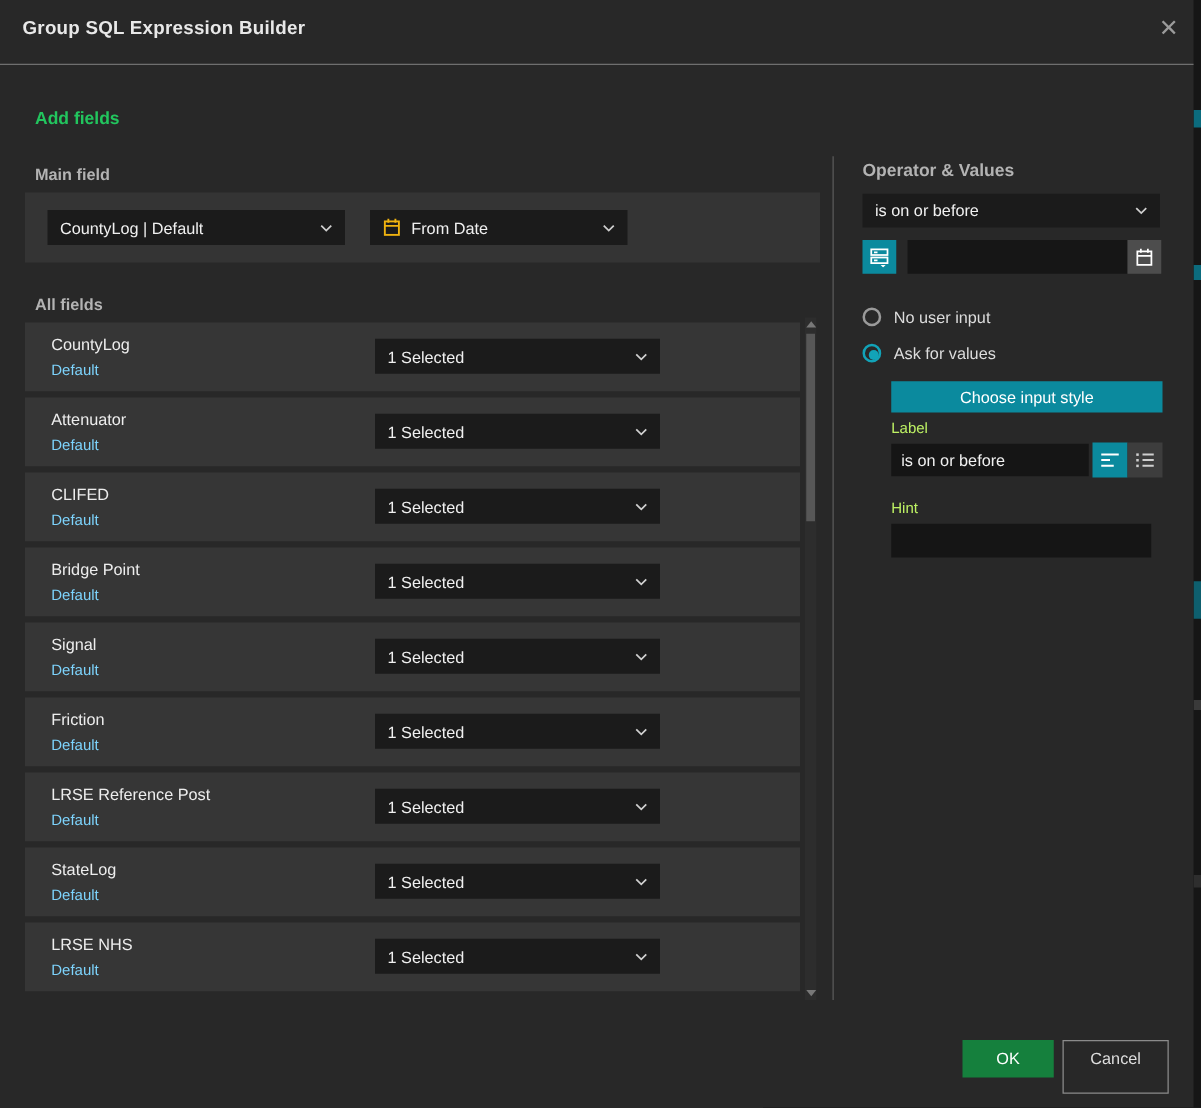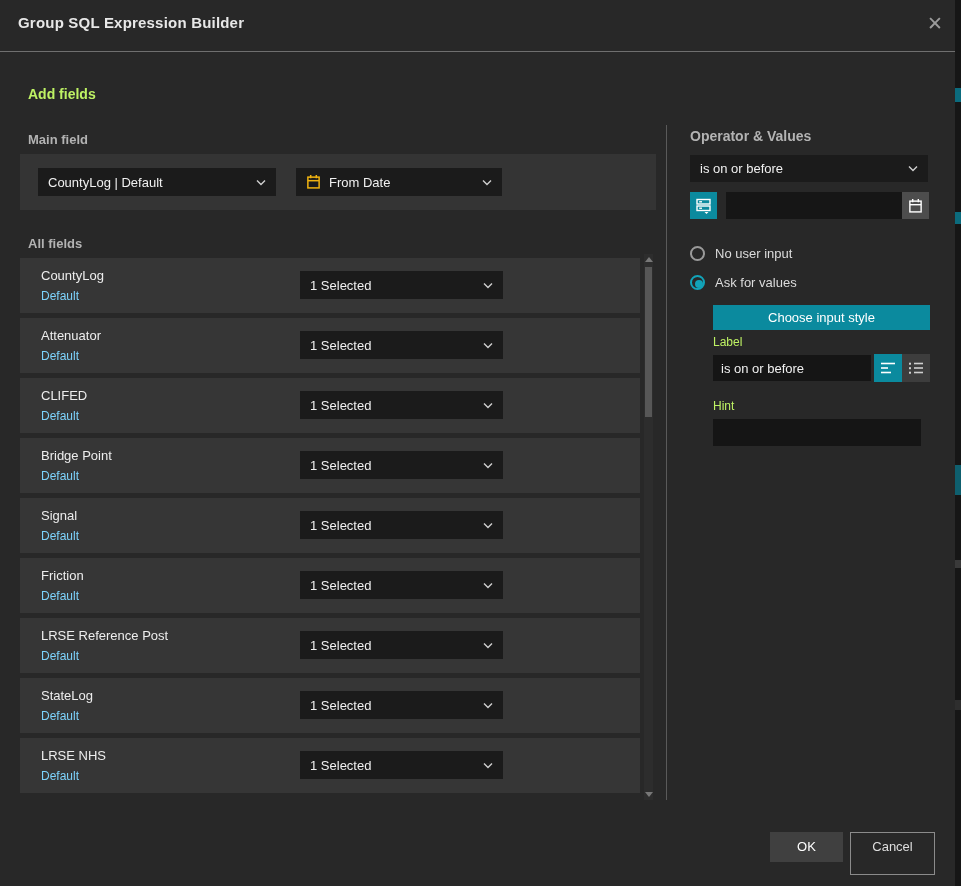--- a/index.html
+++ b/index.html
@@ -15,21 +15,21 @@
     background:#282828;
   }
   
   .underlay { position:absolute; left:955px; top:0; width:6px; height:886px; background:#161616; }
   .underlay .frag { position:absolute; left:0; width:6px; }
 
   .titlebar-text { position:absolute; left:18px; top:14px; font-size:15px; font-weight:600; color:#e8e8e8; letter-spacing:.2px; }
   .close-btn { position:absolute; left:922px; top:11px; width:26px; height:26px; color:#9b9b9b; font-size:19px; line-height:26px; text-align:center; cursor:pointer; }
   .title-divider { position:absolute; left:0; top:51px; width:955px; height:1px; background:#6f6f6f; }
 
-  .h-add { position:absolute; left:28px; top:86px; font-size:14px; font-weight:700; color:#bef264; }
+  .h-add { position:absolute; left:28px; top:86px; font-size:14px; font-weight:700; color:#22c55e; }
   .h-sub { font-size:13px; font-weight:700; color:#b3b3b3; }
   .h-main { position:absolute; left:28px; top:132px; }
   .h-all  { position:absolute; left:28px; top:236px; }
 
   .mainfield-box { position:absolute; left:20px; top:154px; width:636px; height:56px; background:#343434; }
 
   .select {
     background:#1b1b1b; color:#f0f0f0; font-size:13px;
     display:flex; align-items:center; padding:0 10px; cursor:pointer;
     position:absolute; height:28px;
@@ -37,21 +37,21 @@
   .select .sel-label { flex:1; overflow:hidden; white-space:nowrap; }
   .select .chev { flex:none; margin-left:6px; display:flex; }
   .sel-layer { left:18px; top:14px; width:238px; }
   .sel-field { left:276px; top:14px; width:206px; }
   .sel-field .cal { margin-right:8px; display:flex; }
 
   .list { position:absolute; left:20px; top:258px; width:620px; }
   .field-row { position:relative; height:55px; background:#363636; margin-bottom:5px; }
   .field-row .fname { position:absolute; left:21px; top:10px; font-size:13px; color:#ededed; }
   .field-row .fsub  { position:absolute; left:21px; top:31px; font-size:12px; color:#7dd3fc; }
-  .field-row .select { left:280px; top:13px; width:203px; }
+  .field-row .select { left:280px; top:13px; width:228px; }
 
   
   .scrollbar { position:absolute; left:644px; top:254px; width:9px; height:546px; background:#2d2d2d; }
   .sb-up, .sb-down { position:absolute; left:1px; width:0; height:0; border-left:4px solid transparent; border-right:4px solid transparent; }
   .sb-up   { top:3px; border-bottom:5px solid #787878; }
   .sb-down { bottom:3px; border-top:5px solid #787878; }
   .sb-thumb { position:absolute; left:1px; top:13px; width:7px; height:150px; background:#575757; }
 
   .v-divider { position:absolute; left:666px; top:125px; width:1px; height:675px; background:#5a5a5a; }
 
@@ -75,21 +75,21 @@
   .label-lbl { left:713px; top:335px; }
   .hint-lbl  { left:713px; top:399px; }
 
   .label-input { position:absolute; left:713px; top:355px; width:158px; height:26px; background:#151515; border:none; color:#f0f0f0; font-size:13px; padding:0 8px; font-family:"Liberation Sans",sans-serif; }
   .style-btn { position:absolute; top:354px; width:28px; height:28px; display:flex; align-items:center; justify-content:center; cursor:pointer; }
   .style-single { left:874px; background:#0b8a9e; }
   .style-list   { left:902px; background:#3d3d3d; }
 
   .hint-input { position:absolute; left:713px; top:419px; width:208px; height:27px; background:#151515; border:none; color:#f0f0f0; font-size:13px; padding:0 8px; font-family:"Liberation Sans",sans-serif; }
 
-  .ok-btn { position:absolute; left:770px; top:832px; width:73px; height:30px; background:#404040; color:#fff; font-size:13px; text-align:center; line-height:30px; cursor:pointer; }
+  .ok-btn { position:absolute; left:770px; top:832px; width:73px; height:30px; background:#15803d; color:#fff; font-size:13px; text-align:center; line-height:30px; cursor:pointer; }
   .cancel-btn { position:absolute; left:850px; top:832px; width:85px; height:43px; background:transparent; border:1px solid #8b8b8b; color:#dedede; font-size:13px; text-align:center; line-height:28px; cursor:pointer; }
 </style>
 </head>
 <body>
 
 <div class="dialog">
 
   <div class="titlebar-text">Group SQL Expression Builder</div>
   <div class="close-btn">✕</div>
   <div class="title-divider"></div>

